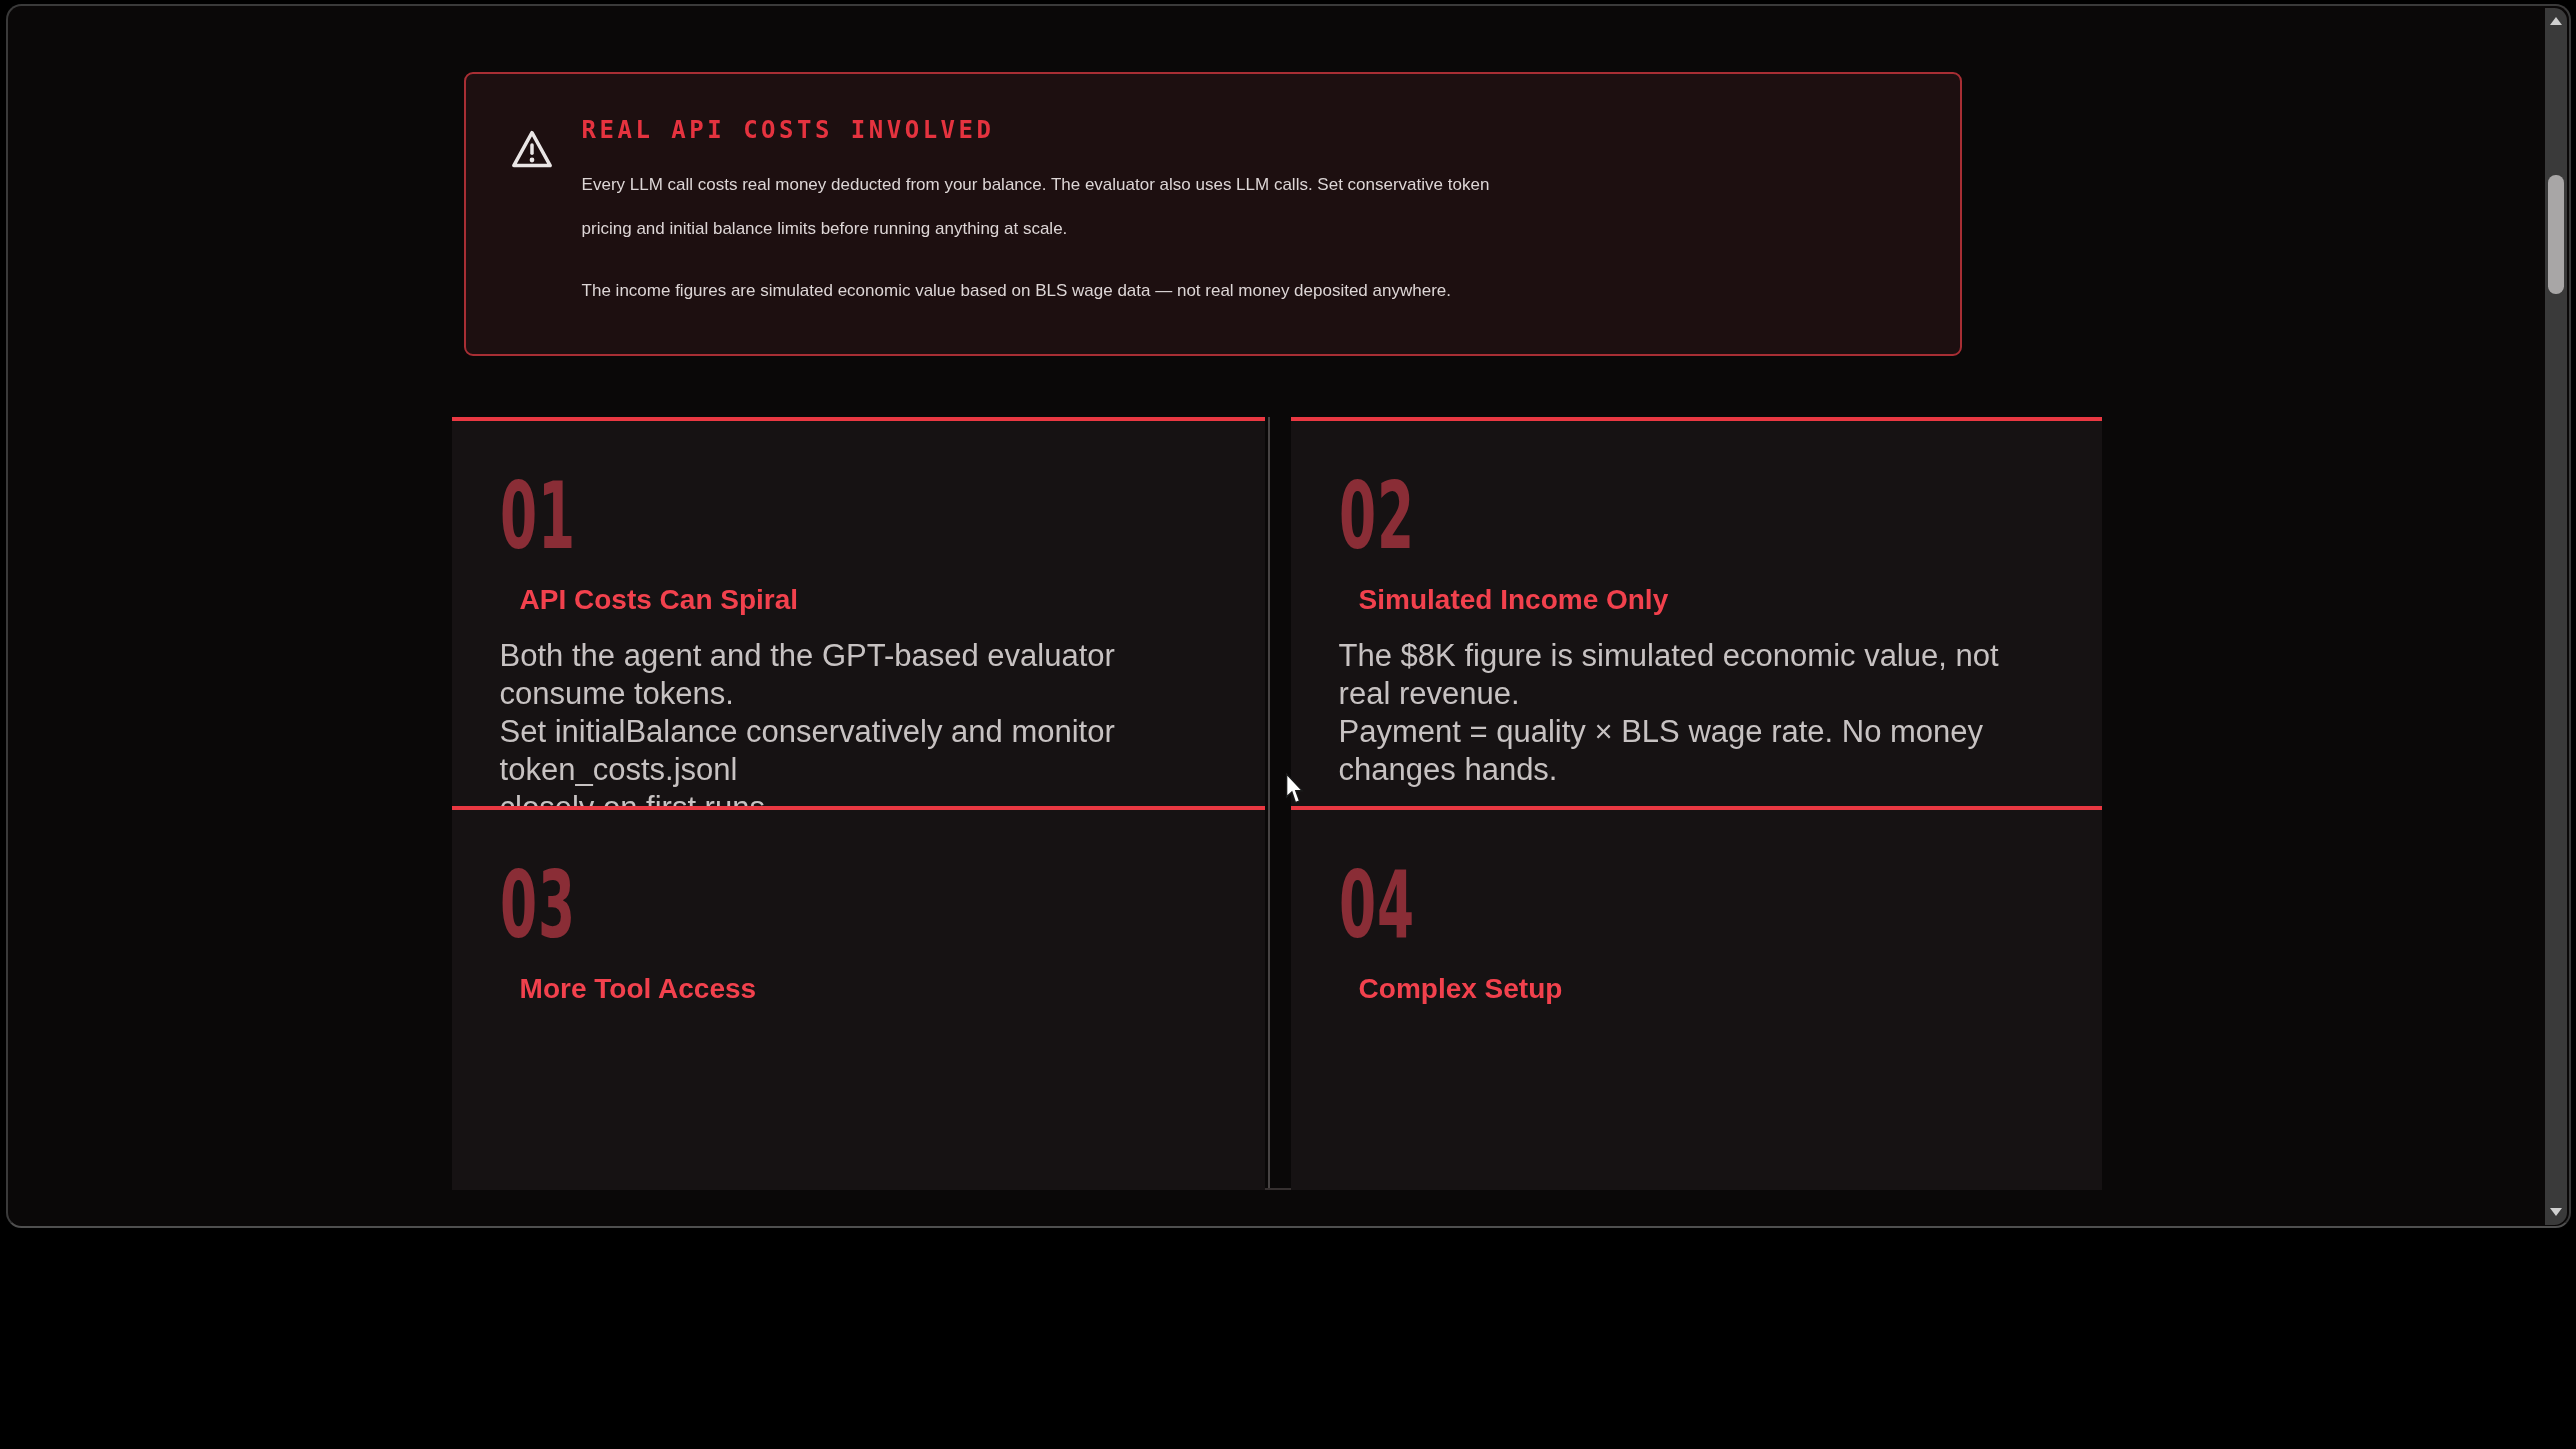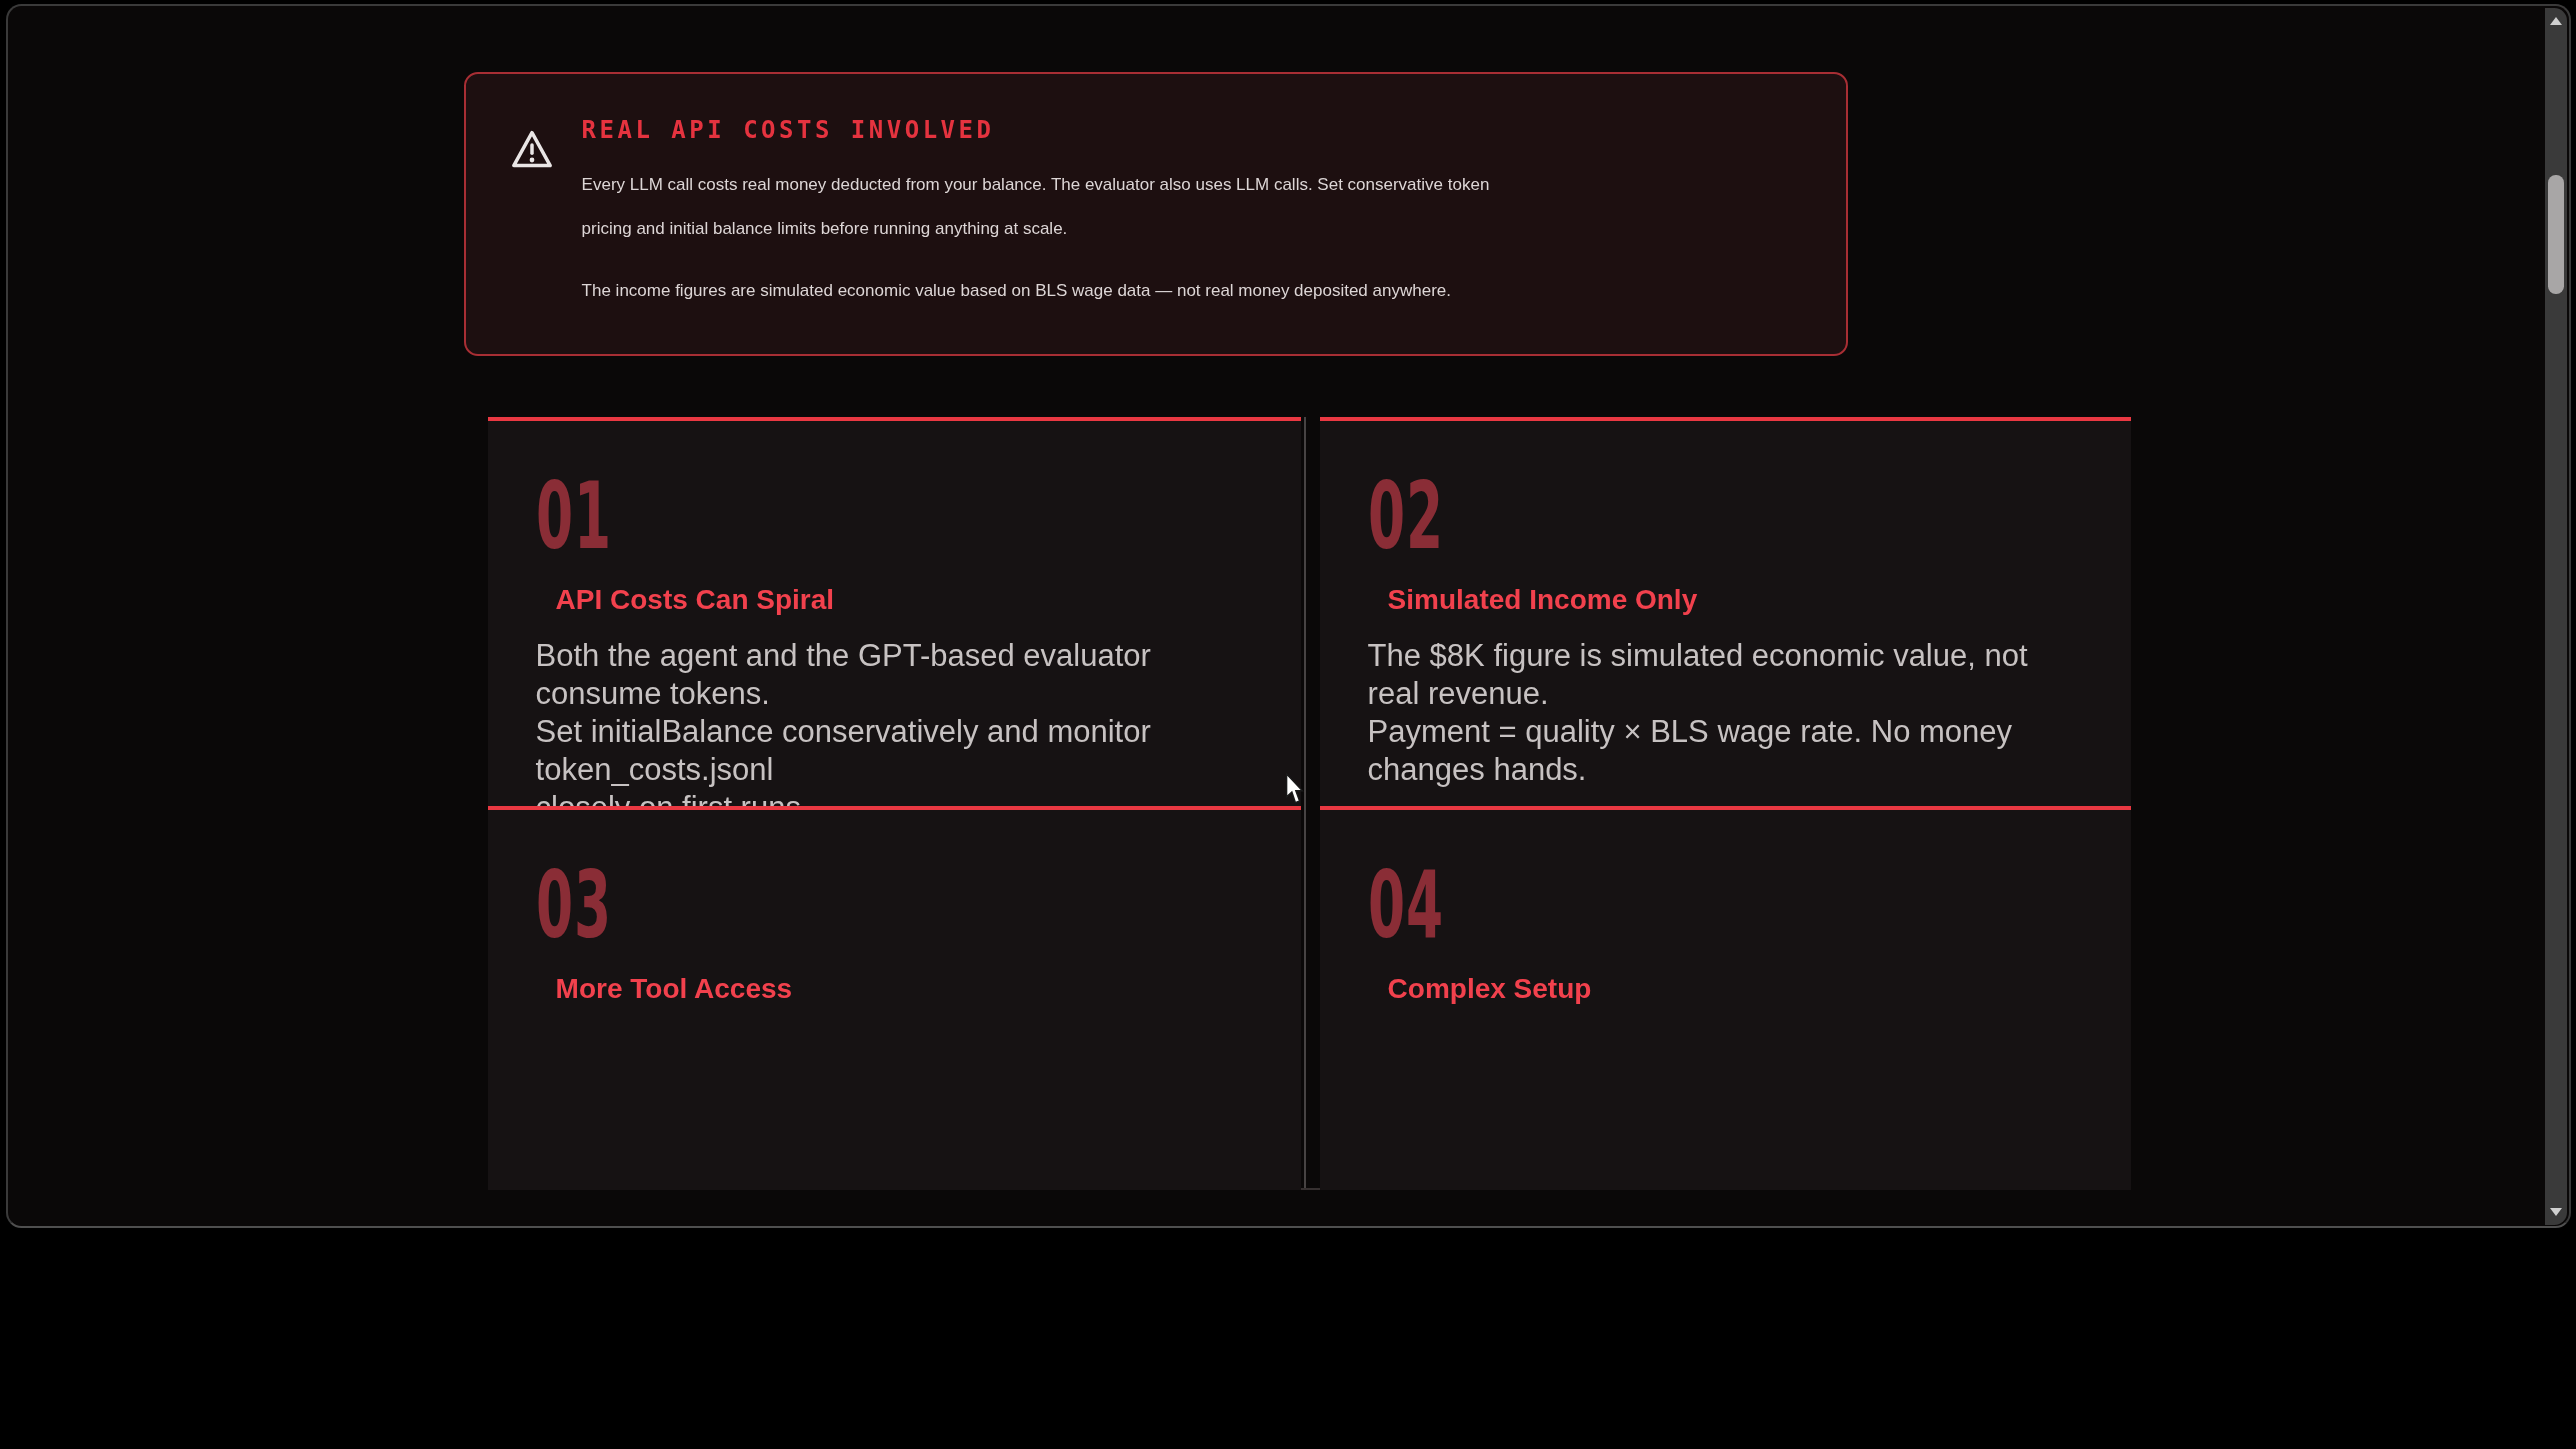--- a/index.html
+++ b/index.html
@@ -20,24 +20,24 @@
     border: 2.1px solid #3a3a3a;
     border-bottom-color: #4f4f4f;
     border-radius: 15.4px;
     overflow: hidden;
   }
 
   
   .warning-box {
     position: absolute;
     left: 456px; top: 66px;
-    width: 1384px; height: 284px;
+    width: 1498px; height: 284px;
     background: #1d0f10;
     border: 2.1px solid #a82e34;
-    border-radius: 14px;
+    border-radius: 9px;
     padding: 42px 49px 0 49px;
   }
   .warning-icon {
     position: absolute;
     left: 45px; top: 55px;
     width: 42px; height: 41px;
   }
   .warning-text { padding-left: 67px; }
   .warning-title {
     font-family: "DejaVu Sans Mono", monospace;
@@ -52,26 +52,26 @@
     font-size: 17px;
     line-height: 44px;
     color: #ddd6d6;
     white-space: pre-line;
   }
   .warning-para.second { margin-top: 18px; }
 
   
   .grid {
     position: absolute;
-    left: 480px; top: 411px;
+    left: 444px; top: 411px;
     width: 1633px; height: 773px;
     display: grid;
     grid-template-columns: 813px 811px;
     grid-template-rows: 389px 384px;
-    column-gap: 19px;
+    column-gap: 26px;
     border-bottom: 2.1px solid #363030;
   }
   .grid-divider {
     position: absolute;
     left: 816px; top: 0; bottom: 0;
     width: 2.8px;
     background: #474343;
   }
   .card {
     background: #161213;

